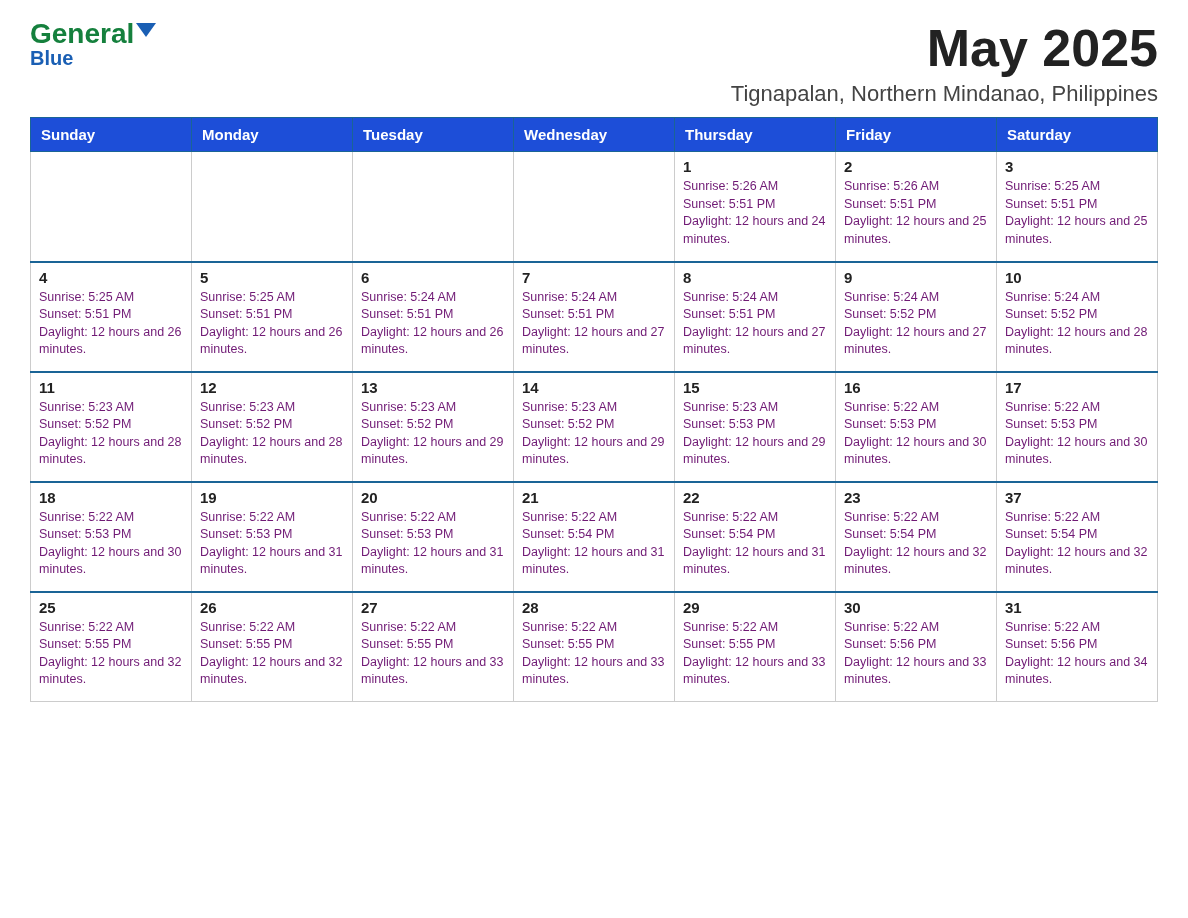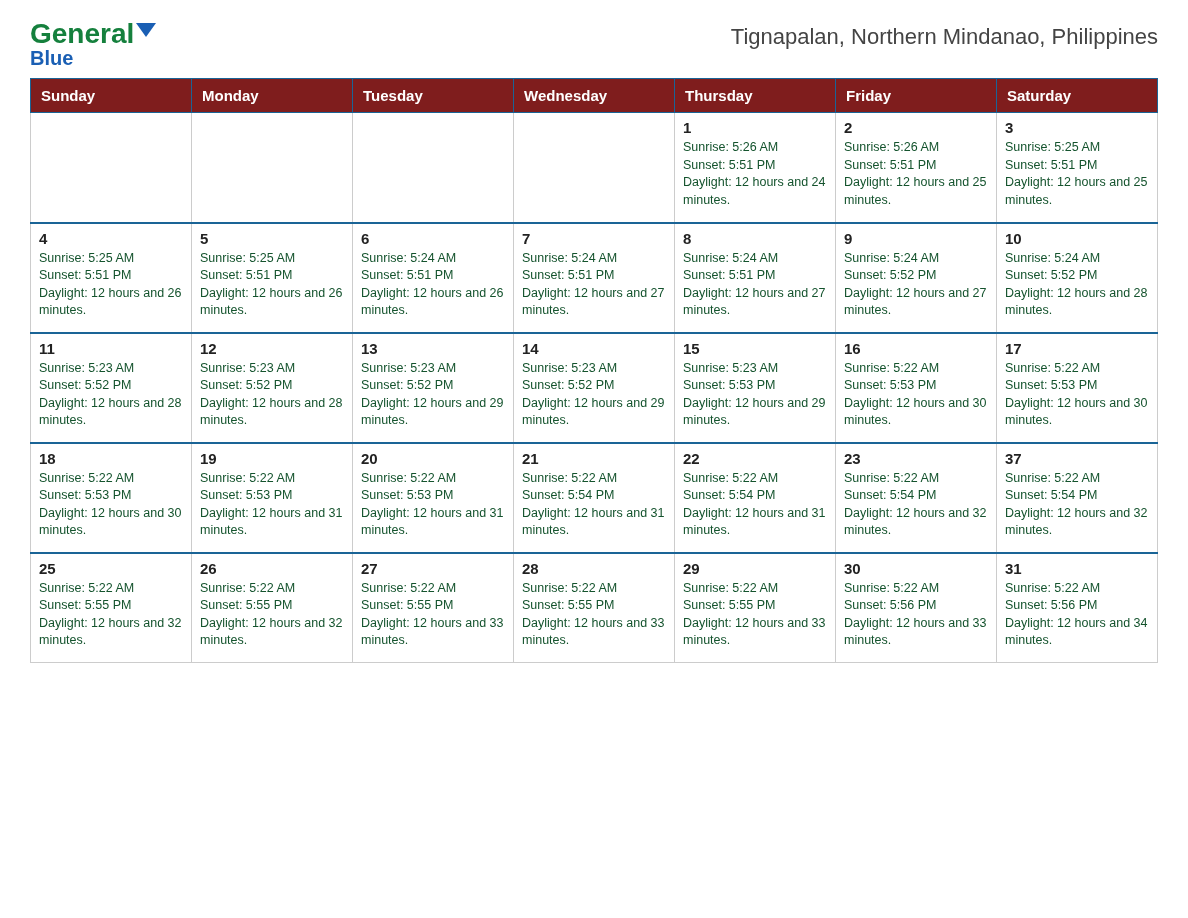--- a/index.html
+++ b/index.html
@@ -64,21 +64,21 @@
       color: #444;
       margin-top: 4px;
       text-align: center;
     }
     .calendar {
       width: 100%;
       border-collapse: collapse;
       margin-top: 10px;
     }
     .calendar th {
-      background-color: #7f1d1d;
+      background-color: #1d4ed8;
       color: #fff;
       font-size: 15px;
       font-weight: bold;
       padding: 8px 10px;
       text-align: left;
       border: 1px solid #1a6496;
     }
     .calendar td {
       vertical-align: top;
       padding: 6px 8px;
@@ -95,39 +95,40 @@
     }
     .day-num {
       font-size: 15px;
       font-weight: bold;
       color: #222;
       display: block;
       margin-bottom: 3px;
     }
     .day-info {
       font-size: 12.5px;
-      color: #14532d;
+      color: #701a75;
       line-height: 1.4;
     }
     .row-divider td {
       border-top: 2px solid #1a6496;
     }
   </style>
 </head>
 <body>
 
 <div class="header">
   <div class="logo">
     <div class="logo-line">
       <span class="logo-general">General</span>
       <span class="logo-triangle"></span>
     </div>
     <span class="logo-blue">Blue</span>
   </div>
   <div class="title-section">
+    <div class="month-title">May 2025</div>
     <div class="location-title">Tignapalan, Northern Mindanao, Philippines</div>
   </div>
 </div>
 
 <table class="calendar">
   <thead>
     <tr>
     <th>Sunday</th>
         <th>Monday</th>
         <th>Tuesday</th>

